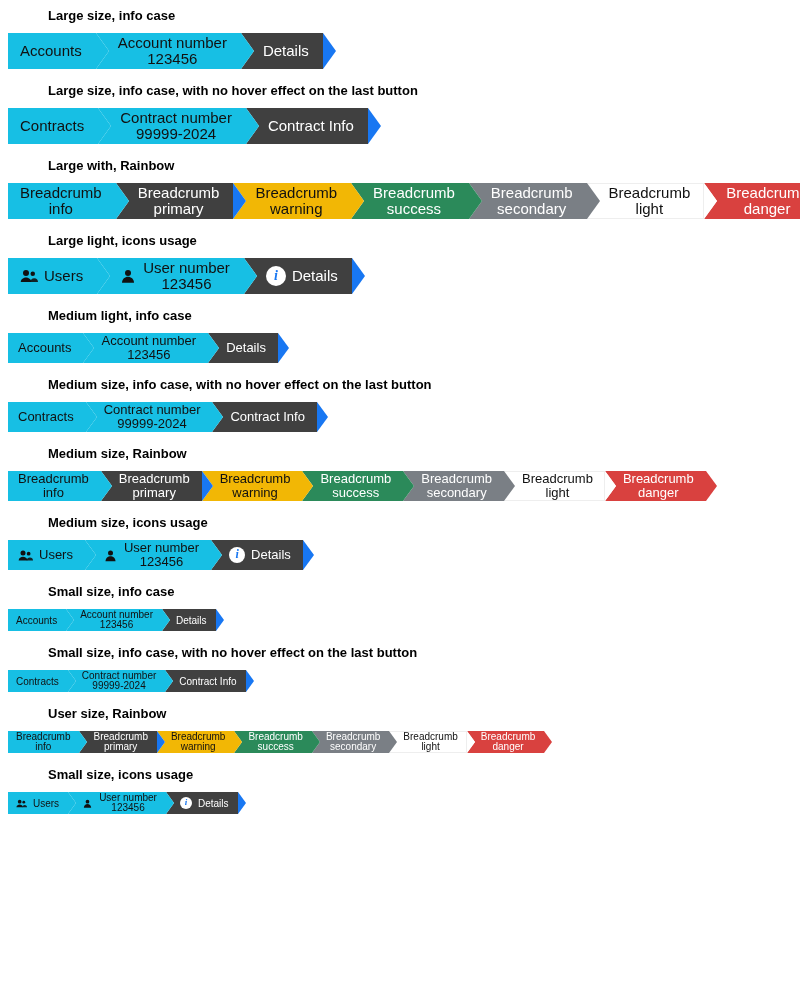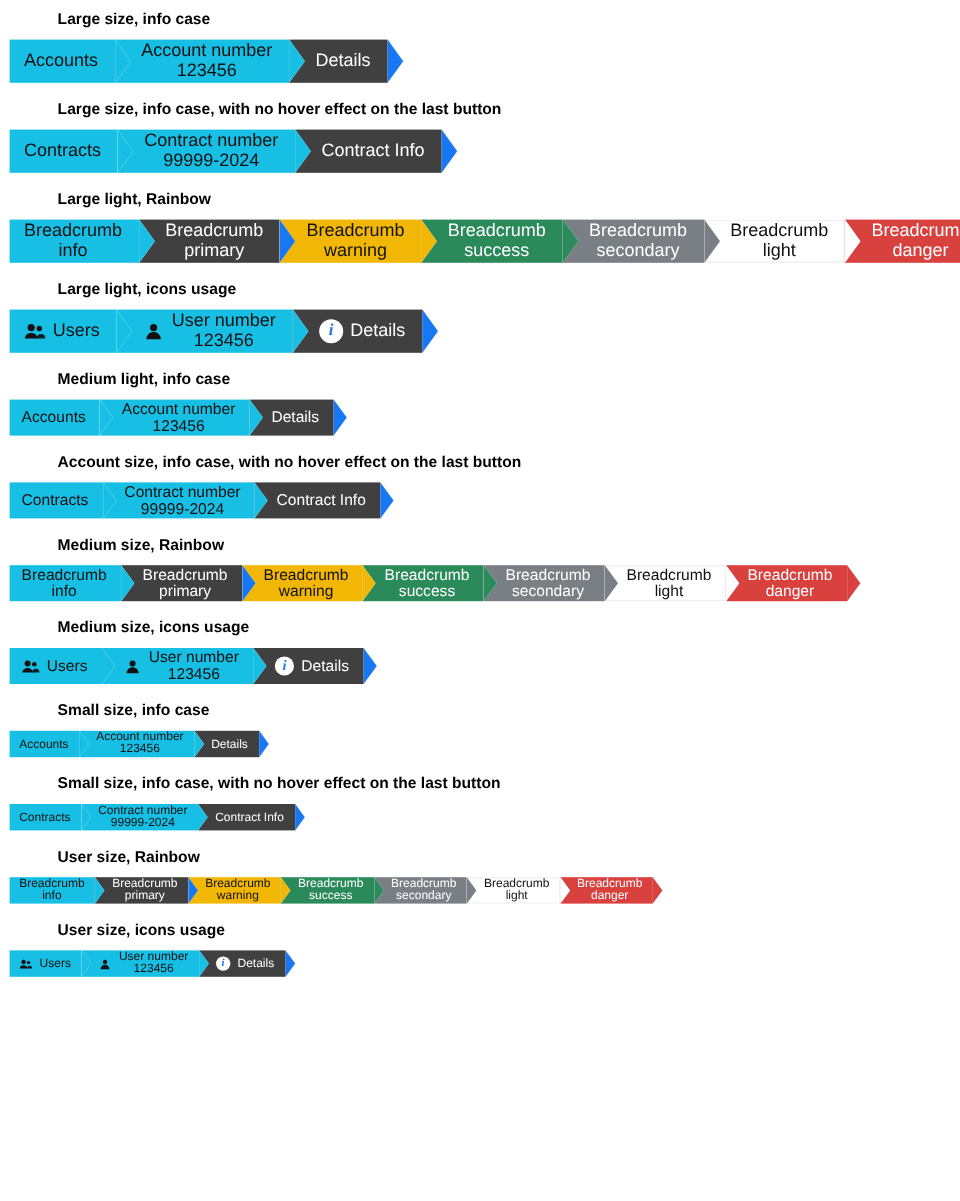--- a/index.html
+++ b/index.html
@@ -144,21 +144,21 @@
         <span class="txt">Contract number<span class="line2">99999-2024</span></span>
       </span>
     </div>
   <div class="crumb c-primary">
       <span class="label">
         <span class="txt">Contract Info</span>
       </span>
     </div>
 </div>
 
-<div class="section-title">Large light, Rainbow</div>
+<div class="section-title">Large with, Rainbow</div>
 <div class="crumbs size-large">
   <div class="crumb first c-info two-line">
       <span class="label">
         <span class="txt">Breadcrumb<span class="line2">info</span></span>
       </span>
     </div>
   <div class="crumb c-primary two-line">
       <span class="label">
         <span class="txt">Breadcrumb<span class="line2">primary</span></span>
       </span>
@@ -236,21 +236,21 @@
         <span class="txt">Account number<span class="line2">123456</span></span>
       </span>
     </div>
   <div class="crumb c-primary">
       <span class="label">
         <span class="txt">Details</span>
       </span>
     </div>
 </div>
 
-<div class="section-title">Account size, info case, with no hover effect on the last button</div>
+<div class="section-title">Medium size, info case, with no hover effect on the last button</div>
 <div class="crumbs size-medium">
   <div class="crumb first c-info">
       <span class="label">
         <span class="txt">Contracts</span>
       </span>
     </div>
   <div class="crumb c-info two-line">
       <span class="label">
         <span class="txt">Contract number<span class="line2">99999-2024</span></span>
       </span>
@@ -405,21 +405,21 @@
         <span class="txt">Breadcrumb<span class="line2">light</span></span>
       </span>
     </div>
   <div class="crumb c-danger two-line">
       <span class="label">
         <span class="txt">Breadcrumb<span class="line2">danger</span></span>
       </span>
     </div>
 </div>
 
-<div class="section-title">User size, icons usage</div>
+<div class="section-title">Small size, icons usage</div>
 <div class="crumbs size-small">
   <div class="crumb first c-info">
       <span class="label">
     <span class="ico">
           <svg viewBox="0 0 24 24" fill="#111">
             <circle cx="8" cy="8" r="4"></circle>
             <circle cx="17" cy="9" r="3"></circle>
             <path d="M1 20c0-4 4-6 7-6s7 2 7 6z"></path>
             <path d="M14 20c0-3 2-5 5-5s5 2 5 5z" opacity="0.9"></path>
           </svg>

